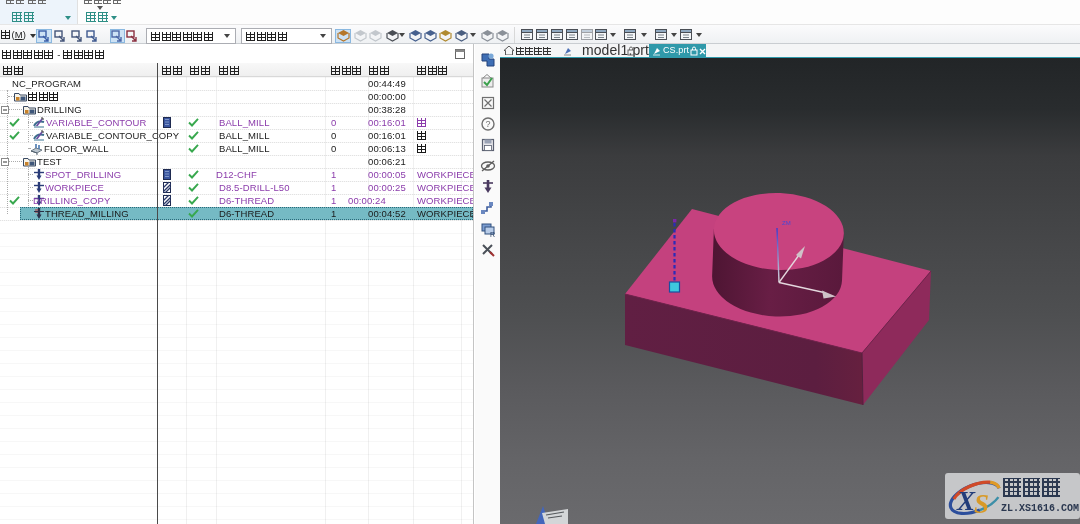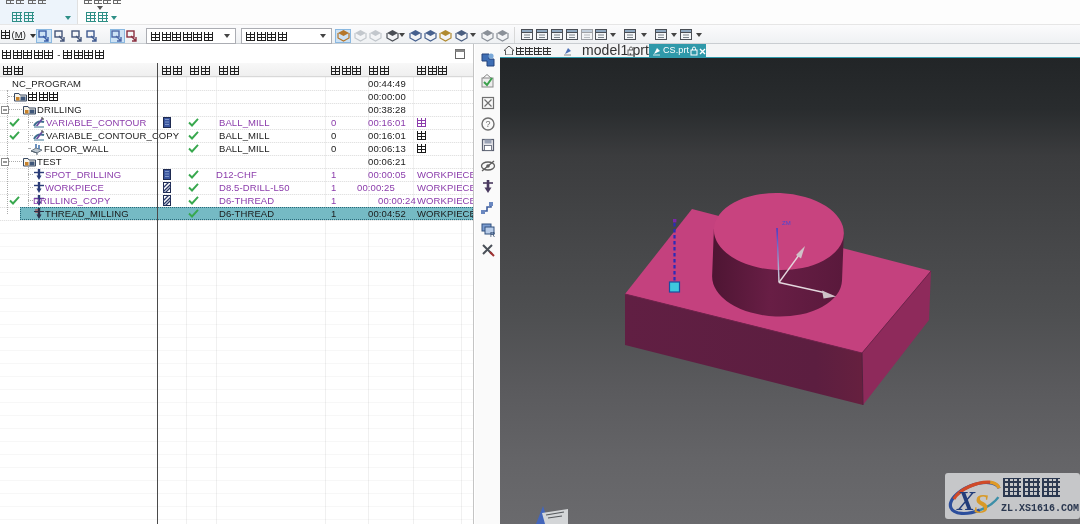--- a/index.html
+++ b/index.html
@@ -305,42 +305,42 @@
       <div class="t" style="left:45px;top:104px;color:#8B3CAB">WORKPIECE</div>
       <svg style="position:absolute;left:163px;top:105px" width="8" height="11">
 <rect x="0.5" y="0.5" width="7" height="10" fill="#fff" stroke="#1E2A50"></rect>
         <path d="M0,10 L8,2 M0,6 L6,0 M2,11 L8,5" stroke="#2A3868" stroke-width="1.3"></path>
       </svg>
       <svg style="position:absolute;left:188px;top:106px" width="11" height="9">
         <path d="M1,4.5 L4,7.5 L10,0.8" fill="none" stroke="#38A84E" stroke-width="1.9"></path>
       </svg>
       <div class="t" style="left:219px;top:104px;color:#8B3CAB">D8.5-DRILL-L50</div>
       <div class="t" style="left:331px;top:104px;color:#8B3CAB">1</div>
-      <div class="t" style="left:357px;top:104px;color:#8B3CAB">00:00:25</div>
+      <div class="t" style="left:368px;top:104px;color:#8B3CAB">00:00:25</div>
       <div class="t" style="left:417px;top:104px;color:#8B3CAB">WORKPIECE</div>
       <div style="position:absolute;left:0;top:116.5px;width:473px;border-top:1px dotted #E2E2E2"></div>
       <svg style="position:absolute;left:9px;top:119px" width="11" height="9">
         <path d="M1,4.5 L4,7.5 L10,0.8" fill="none" stroke="#38A84E" stroke-width="1.9"></path>
       </svg>
       <svg style="position:absolute;left:33px;top:118px" width="12" height="12">
 <path d="M6,0 L6,7" stroke="#2A3C78" stroke-width="2.4"></path>
         <path d="M6,11 L3.5,6.5 L8.5,6.5 Z" fill="#2A3C78"></path>
 <path d="M1,3.5 L11,3.5" stroke="#2A3C78" stroke-width="1.4"></path>
       </svg>
       <div class="t" style="left:33px;top:117px;color:#8B3CAB">DRILLING_COPY</div>
       <svg style="position:absolute;left:163px;top:118px" width="8" height="11">
 <rect x="0.5" y="0.5" width="7" height="10" fill="#fff" stroke="#1E2A50"></rect>
         <path d="M0,10 L8,2 M0,6 L6,0 M2,11 L8,5" stroke="#2A3868" stroke-width="1.3"></path>
       </svg>
       <svg style="position:absolute;left:188px;top:119px" width="11" height="9">
         <path d="M1,4.5 L4,7.5 L10,0.8" fill="none" stroke="#38A84E" stroke-width="1.9"></path>
       </svg>
       <div class="t" style="left:219px;top:117px;color:#8B3CAB">D6-THREAD</div>
       <div class="t" style="left:331px;top:117px;color:#8B3CAB">1</div>
-      <div class="t" style="left:378px;top:117px;color:#8B3CAB">00:00:24</div>
+      <div class="t" style="left:348px;top:117px;color:#8B3CAB">00:00:24</div>
       <div class="t" style="left:417px;top:117px;color:#8B3CAB">WORKPIECE</div>
       <div style="position:absolute;left:0;top:129.5px;width:473px;border-top:1px dotted #E2E2E2"></div>
       <div style="position:absolute;left:20px;top:130px;width:453px;height:13px;background:#75BAC4;outline:1px dotted #2A6A7A;outline-offset:-1px"></div>
       <svg style="position:absolute;left:33px;top:131px" width="12" height="12">
 <path d="M6,0 L6,7" stroke="#2A3048" stroke-width="2.4"></path>
         <path d="M6,11 L3.5,6.5 L8.5,6.5 Z" fill="#2A3048"></path>
 <path d="M2,2 L5,2 M2,4 L5,4" stroke="#C03030" stroke-width="1.2"></path>
         <path d="M1,3.5 L11,3.5" stroke="#2A3048" stroke-width="1"></path>
       </svg>
       <div class="t" style="left:45px;top:130px;color:#1A1A1A">THREAD_MILLING</div>

